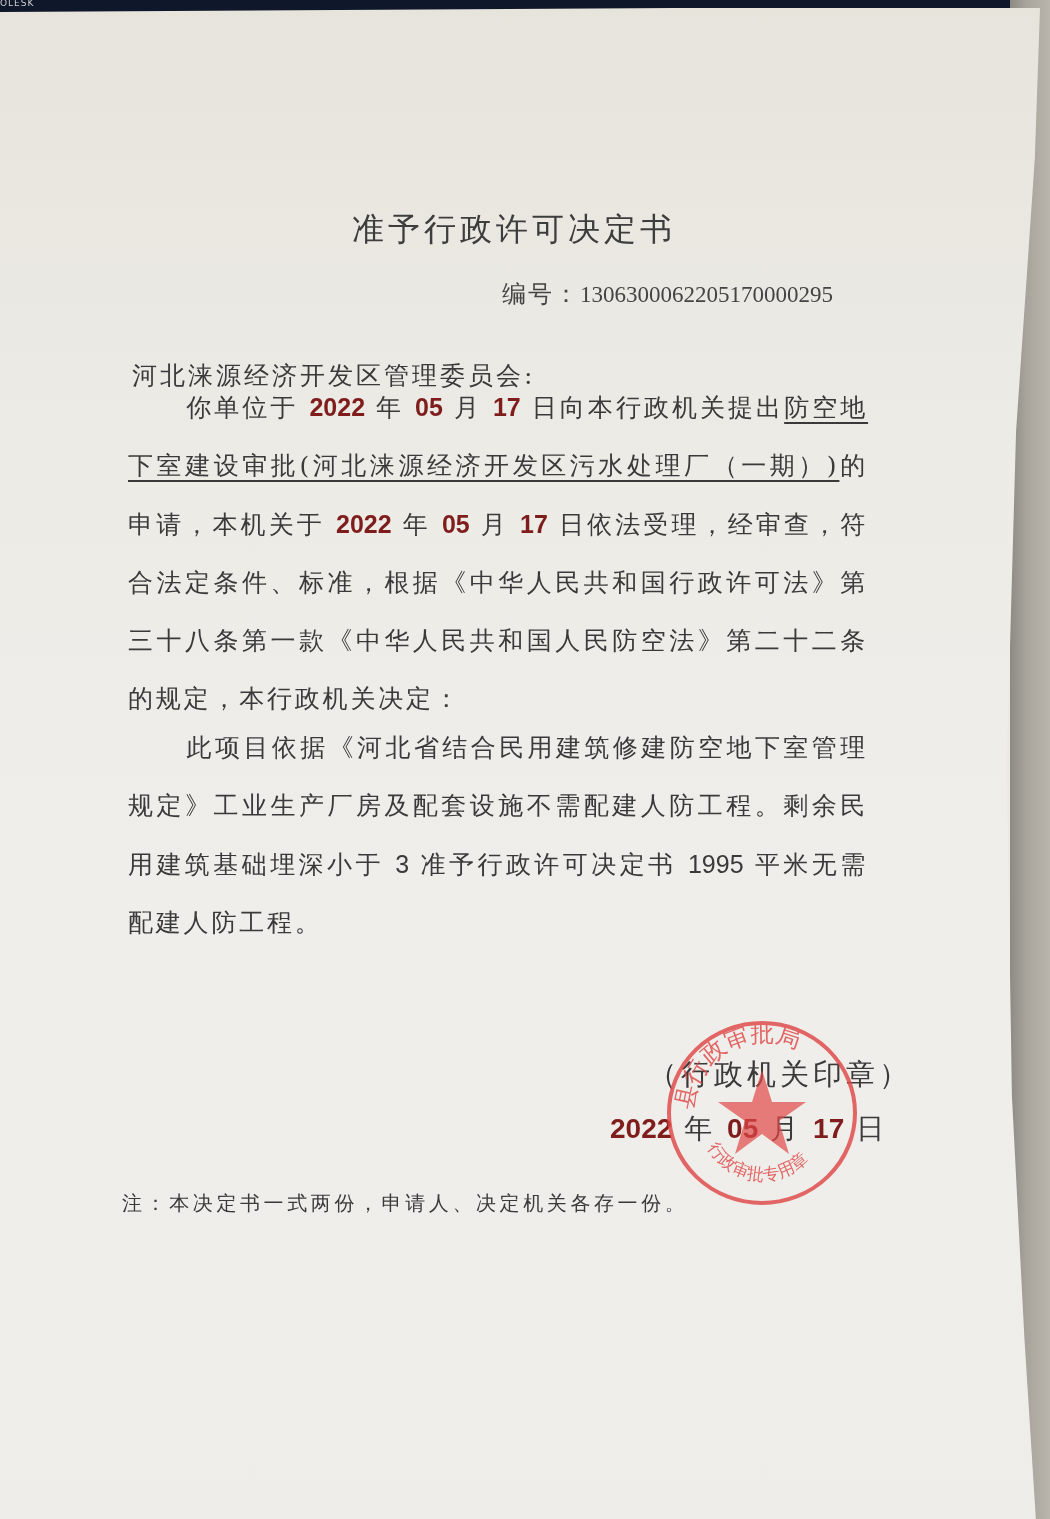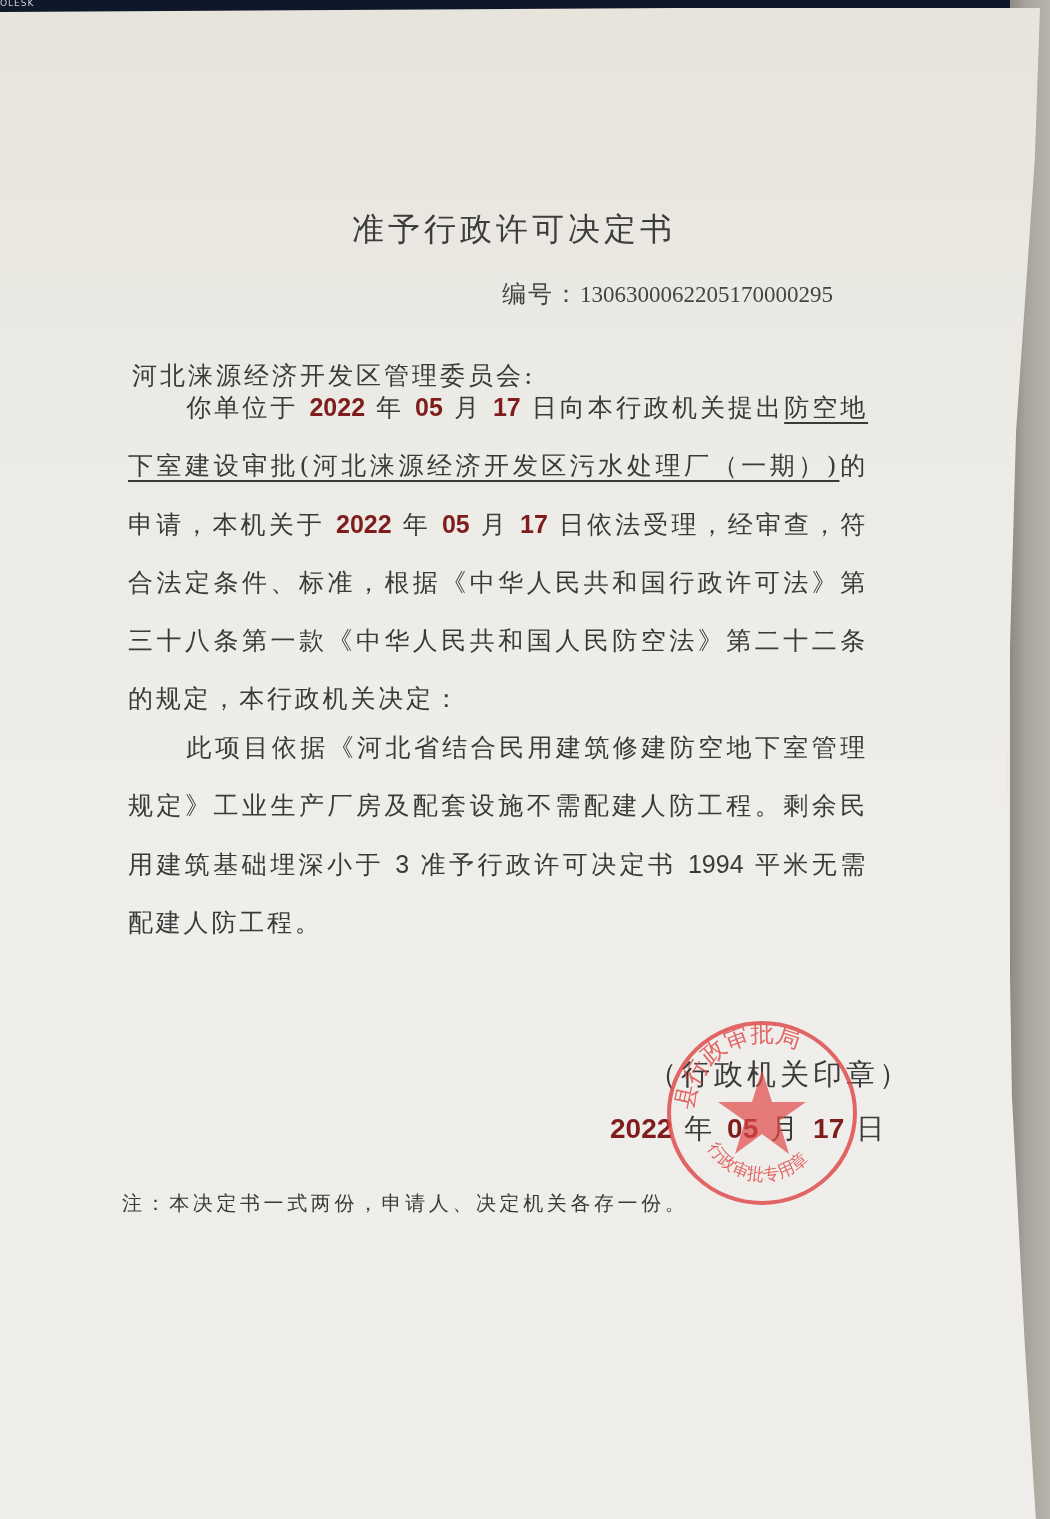--- a/index.html
+++ b/index.html
@@ -96,21 +96,21 @@
 <div class="title">准予行政许可决定书</div>
 
 <div class="docno">
   <span class="label">编号：</span><span class="num">1306300062205170000295</span>
 </div>
 
 <div class="addressee">河北涞源经济开发区管理委员会:</div>
 
 <div class="para p1"><span class="indent"></span><span>你单位于</span> <span class="num-b">2022</span> <span>年</span> <span class="num-b">05</span> <span>月</span> <span class="num-b">17</span> <span>日向本行政机关提出</span><span class="ul">防空地下室建设审批(河北涞源经济开发区污水处理厂（一期）)</span><span>的申请，本机关于</span> <span class="num-b">2022</span> <span>年</span> <span class="num-b">05</span> <span>月</span> <span class="num-b">17</span> <span>日依法受理，经审查，符合法定条件、标准，根据《中华人民共和国行政许可法》第三十八条第一款《中华人民共和国人民防空法》第二十二条的规定，本行政机关决定：</span></div>
 
-<div class="para p2"><span class="indent"></span><span>此项目依据《河北省结合民用建筑修建防空地下室管理规定》工业生产厂房及配套设施不需配建人防工程。剩余民用建筑基础埋深小于</span> <span class="num-n">3</span> <span>准予行政许可决定书</span> <span class="num-n">1994</span> <span>平米无需配建人防工程。</span></div>
+<div class="para p2"><span class="indent"></span><span>此项目依据《河北省结合民用建筑修建防空地下室管理规定》工业生产厂房及配套设施不需配建人防工程。剩余民用建筑基础埋深小于</span> <span class="num-n">3</span> <span>准予行政许可决定书</span> <span class="num-n">1995</span> <span>平米无需配建人防工程。</span></div>
 
 <div class="seal-label">（行政机关印章）</div>
 
 <div class="sign-date"><span class="num-b">2022</span> <span>年</span> <span class="num-b">05</span> <span>月</span> <span class="num-b">17</span> <span>日</span></div>
 
 <div class="note">注：本决定书一式两份，申请人、决定机关各存一份。</div>
 
 <svg class="seal" viewBox="0 0 196 190" xmlns="http://www.w3.org/2000/svg">
   <defs>
     <path id="arcTop" d="M 30 110 A 70 70 0 0 1 170 80" fill="none"></path>

